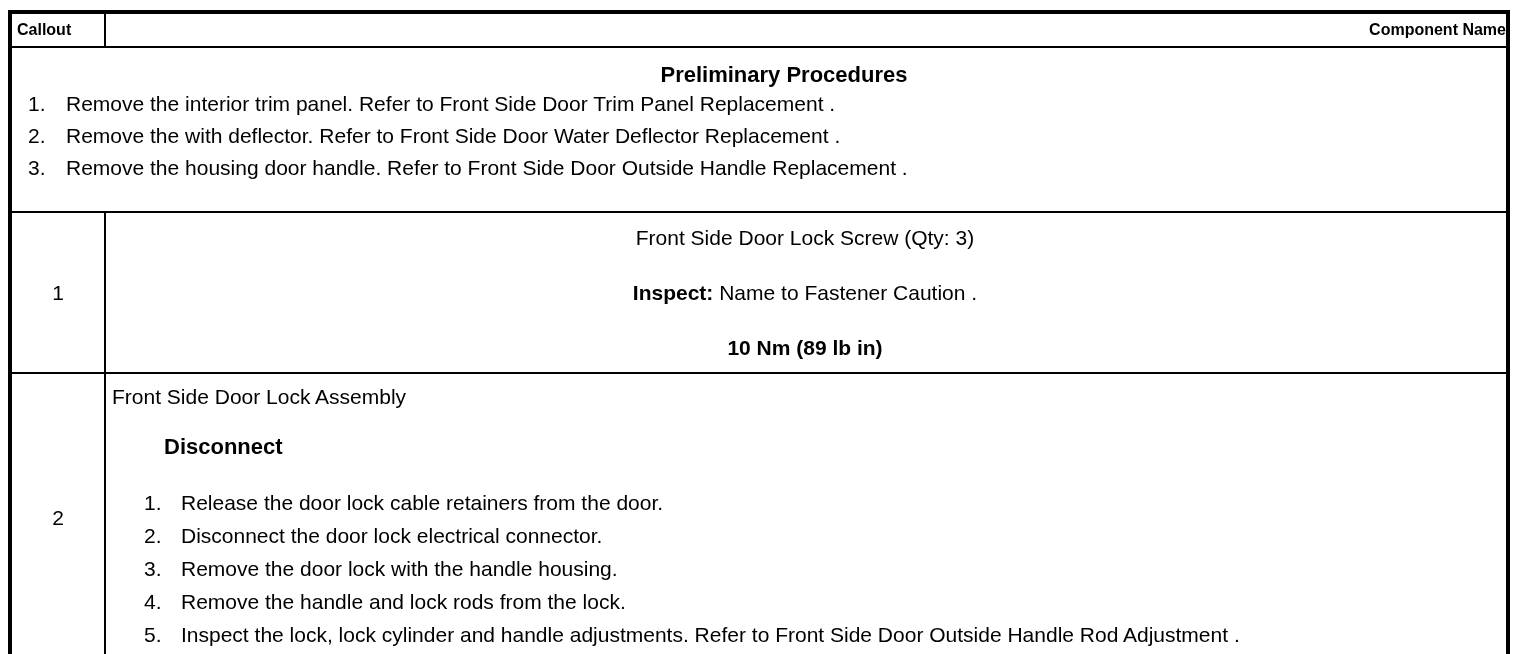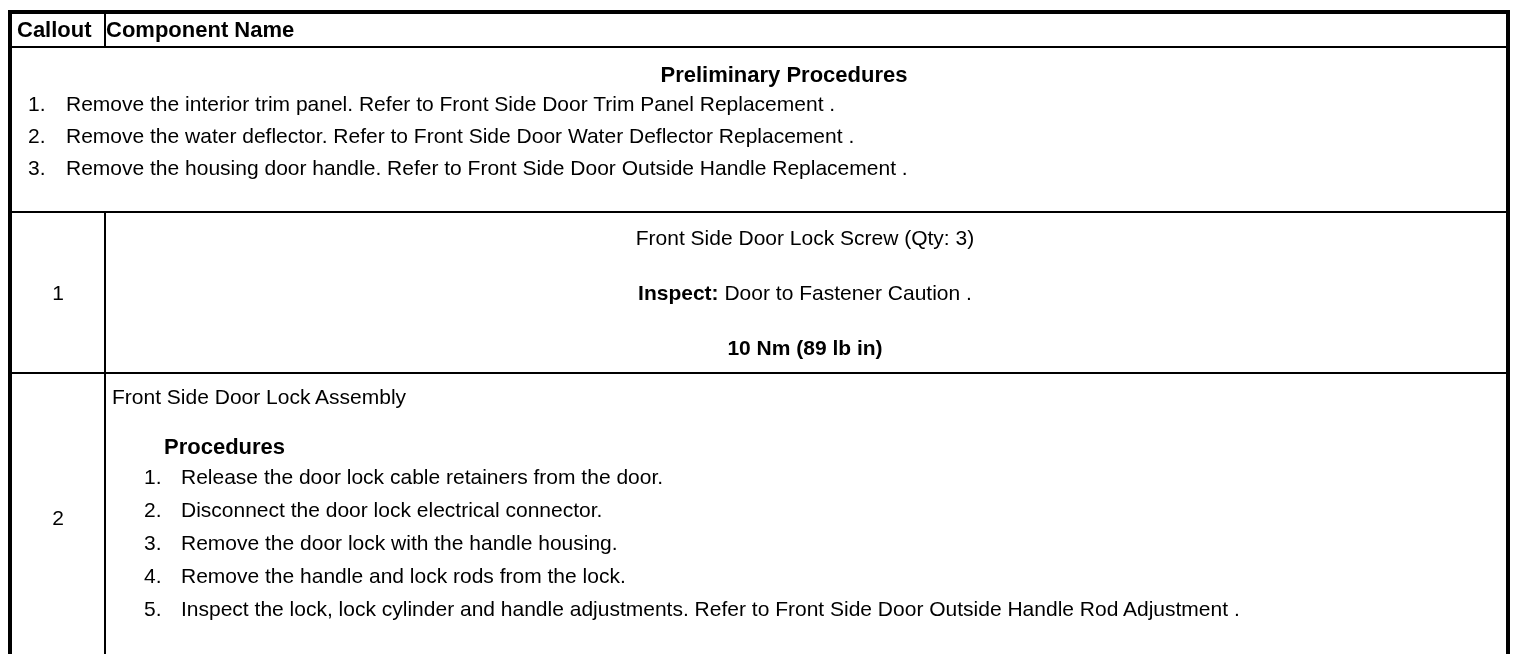--- a/index.html
+++ b/index.html
@@ -24,30 +24,30 @@
     width: 1502px;
     margin: 10px 0 0 8px;
     border: 4px solid #000000;
   }
   col.col-callout { width: 95px; }
   th, td {
     border: 2px solid #000000;
     padding: 0;
   }
   th {
-    font-size: 22px;
+    font-size: 16px;
     font-weight: bold;
     height: 32px;
     vertical-align: middle;
   }
   th.callout-col {
     text-align: left;
     padding-left: 5px;
   }
-  th.name-col { text-align: left; }
+  th.name-col { text-align: right; }
 
   
   td.prelim-cell {
     vertical-align: top;
     height: 163px;
   }
   .prelim-title {
     font-size: 22px;
     font-weight: bold;
     margin: 14px 0 0 50px;
@@ -92,21 +92,21 @@
     line-height: 31px;
   }
   .content-line + .content-line { margin-top: 24px; }
   .b { font-weight: bold; }
   .proc-title {
     font-size: 22px;
     font-weight: bold;
     margin: 22px 0 0 52px;
     line-height: 26px;
   }
-  ol.proc-steps { }
+  ol.proc-steps { margin-top: 26px; }
   ol.proc-steps li { padding-left: 69px; line-height: 33px; }
   ol.proc-steps li::before { left: 32px; }
 </style>
 </head>
 <body>
 
 <div class="page">
   <table class="callout-table">
     <colgroup>
       <col class="col-callout">
@@ -117,38 +117,38 @@
         <th class="callout-col">Callout</th>
         <th class="name-col">Component Name</th>
       </tr>
     </thead>
     <tbody>
       <tr>
         <td colspan="2" class="prelim-cell">
           <div class="prelim-title">Preliminary Procedures</div>
           <ol class="steps prelim-steps">
             <li>Remove the interior trim panel. Refer to Front Side Door Trim Panel Replacement .</li>
-            <li>Remove the water deflector. Refer to Front Side Door Water Deflector Replacement .</li>
+            <li>Remove the with deflector. Refer to Front Side Door Water Deflector Replacement .</li>
             <li>Remove the housing door handle. Refer to Front Side Door Outside Handle Replacement .</li>
           </ol>
         </td>
       </tr>
       <tr>
         <td class="callout-cell">1</td>
         <td class="content-cell row1-content">
           <p class="content-line">Front Side Door Lock Screw (Qty: 3)</p>
-          <p class="content-line"><span class="b">Inspect:</span><span> Door to Fastener Caution .</span></p>
+          <p class="content-line"><span class="b">Inspect:</span><span> Name to Fastener Caution .</span></p>
           <p class="content-line b">10 Nm (89 lb in)</p>
         </td>
       </tr>
       <tr>
         <td class="callout-cell">2</td>
         <td class="content-cell row2-content">
           <p class="content-line">Front Side Door Lock Assembly</p>
-          <div class="proc-title">Procedures</div>
+          <div class="proc-title">Disconnect</div>
           <ol class="steps proc-steps">
             <li>Release the door lock cable retainers from the door.</li>
             <li>Disconnect the door lock electrical connector.</li>
             <li>Remove the door lock with the handle housing.</li>
             <li>Remove the handle and lock rods from the lock.</li>
             <li>Inspect the lock, lock cylinder and handle adjustments. Refer to Front Side Door Outside Handle Rod Adjustment .</li>
           </ol>
         </td>
       </tr>
     </tbody>

